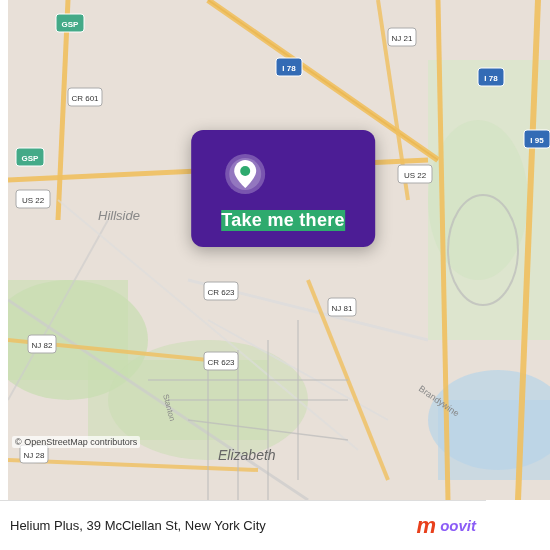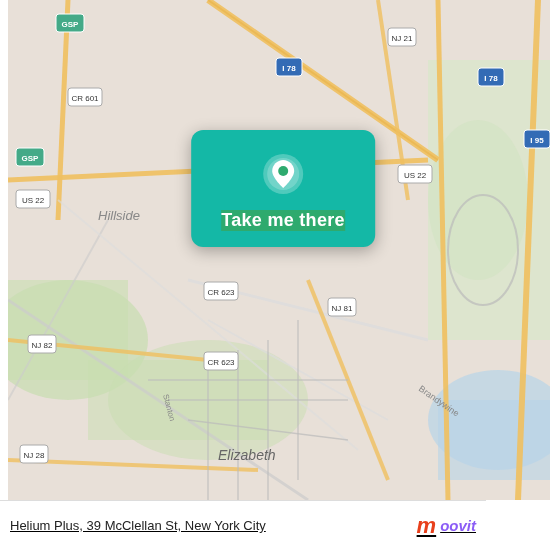--- a/index.html
+++ b/index.html
@@ -34,26 +34,25 @@
       top: 130px;
       left: 50%;
       transform: translateX(-50%);
       display: flex;
       flex-direction: column;
       align-items: center;
       z-index: 10;
     }
 
     #green-card {
-      background-color: #14b8a6;
+      background-color: #4c1d95;
       border-radius: 12px;
       padding: 20px 30px 16px 30px;
       display: flex;
       flex-direction: column;
-      align-items: center;
       box-shadow: 0 4px 16px rgba(0,0,0,0.3);
       min-width: 180px;
     }
 
     #location-icon-wrap {
       width: 48px;
       height: 48px;
       margin-bottom: 12px;
       display: flex;
       align-items: center;
@@ -74,21 +73,20 @@
 
     #bottom-bar {
       width: 486px;
       height: 50px;
       background-color: white;
       display: flex;
       align-items: center;
       padding: 0 10px;
       border-top: 1px solid #ddd;
       justify-content: flex-end;
-      text-decoration: underline;
     }
 
     #address-text {
       font-size: 13px;
       color: #222;
       flex: 1;
     }
 
     #moovit-logo {
       display: flex;
@@ -220,20 +218,21 @@
 
     <text x="210" y="460" font-size="14" fill="#666" font-style="italic">Elizabeth</text>
 
     <ellipse cx="475" cy="250" rx="35" ry="55" fill="none" stroke="#bbb" stroke-width="2" opacity="0.7"></ellipse>
 
     <text x="410" y="390" font-size="9" fill="#888" transform="rotate(35, 410, 390)">Brandywine</text>
 
     <text x="155" y="395" font-size="8" fill="#888" transform="rotate(75, 155, 395)">Stanton</text>
   </svg>
 
+  <div id="attribution">© OpenStreetMap contributors</div>
 
   <div id="button-overlay">
     <div id="green-card">
       <div id="location-icon-wrap">
 
         <svg width="44" height="44" viewBox="0 0 44 44" xmlns="http://www.w3.org/2000/svg">
           <circle cx="22" cy="22" r="20" fill="white" opacity="0.25"></circle>
           <circle cx="22" cy="22" r="16" fill="white" opacity="0.2"></circle>
 
           <path d="M22 8 C16 8 11 13 11 19 C11 26 22 36 22 36 C22 36 33 26 33 19 C33 13 28 8 22 8Z" fill="white"></path>

